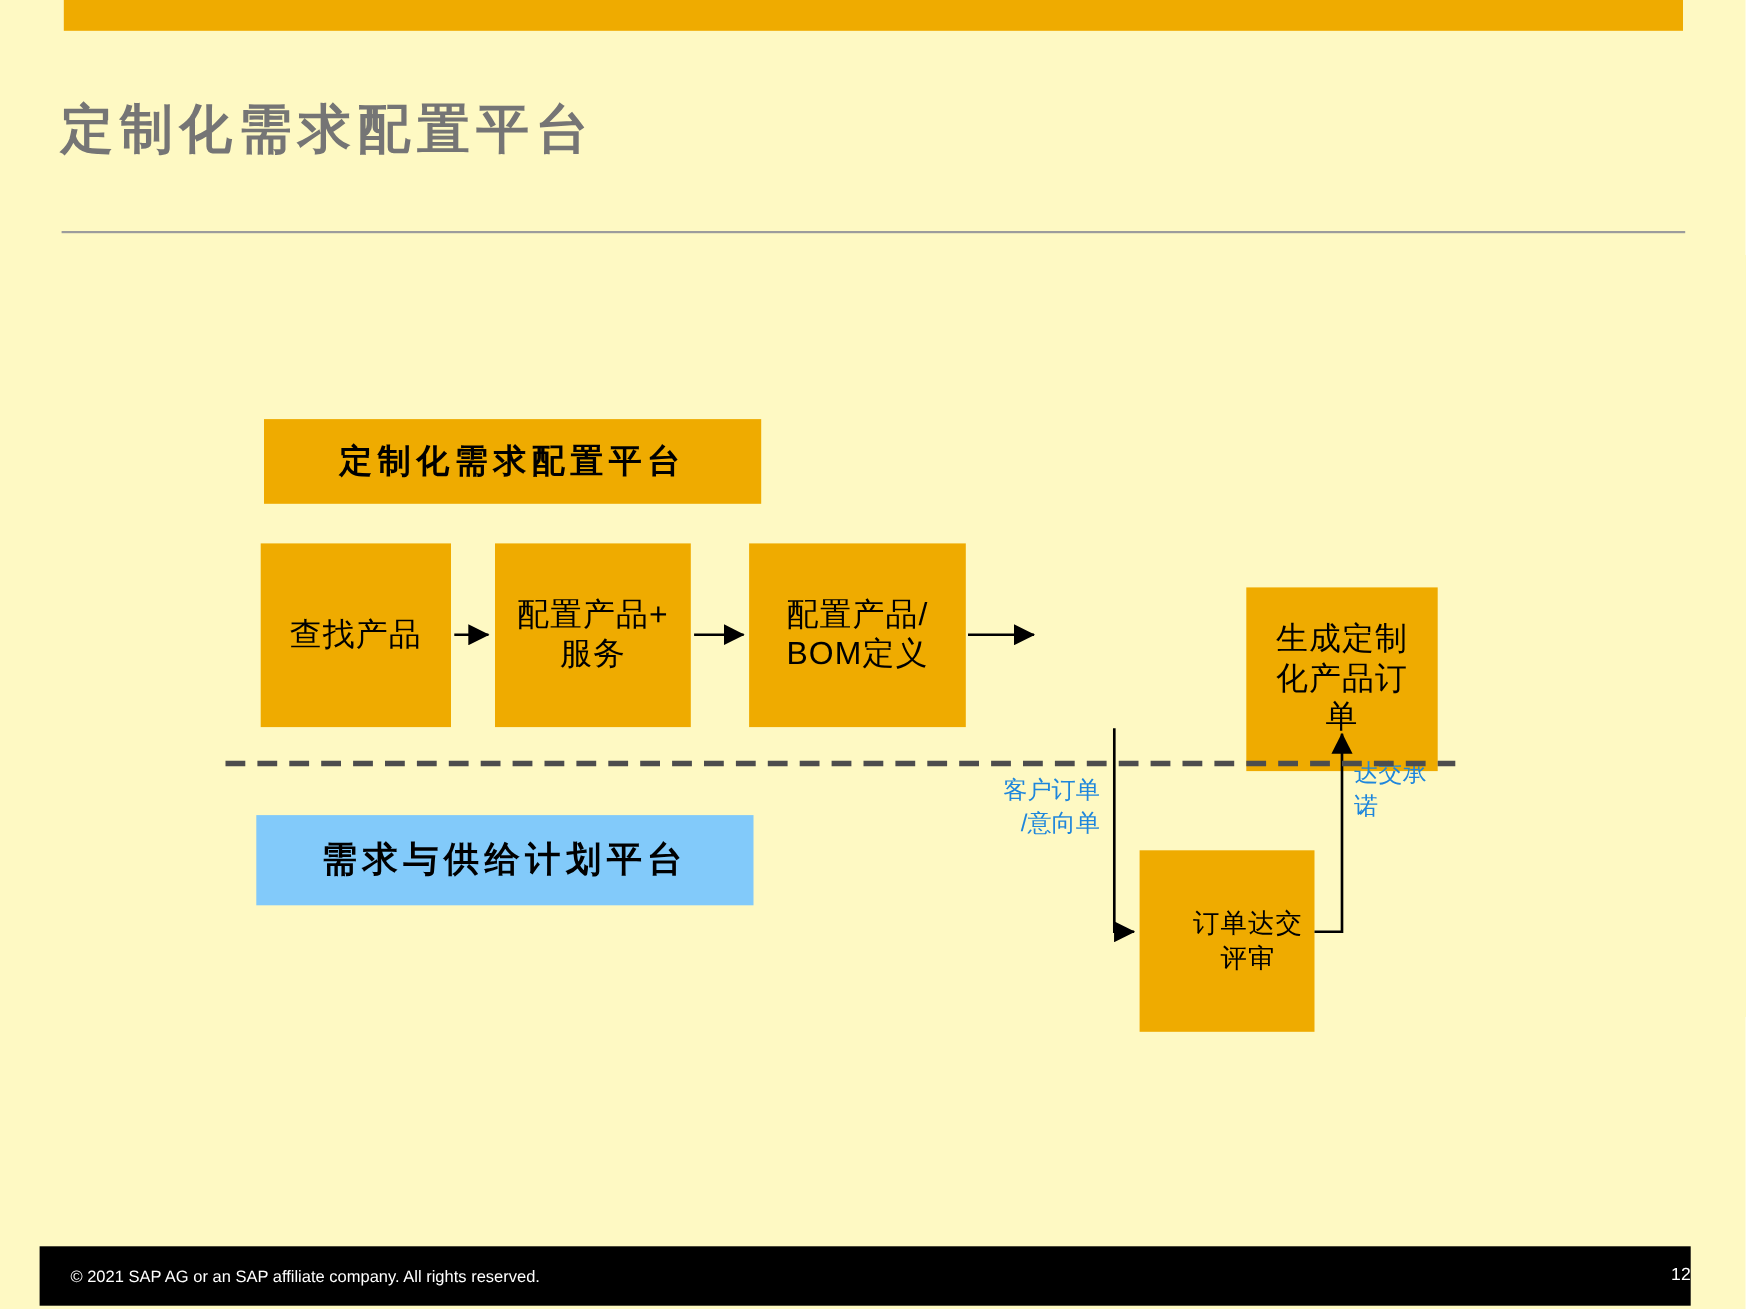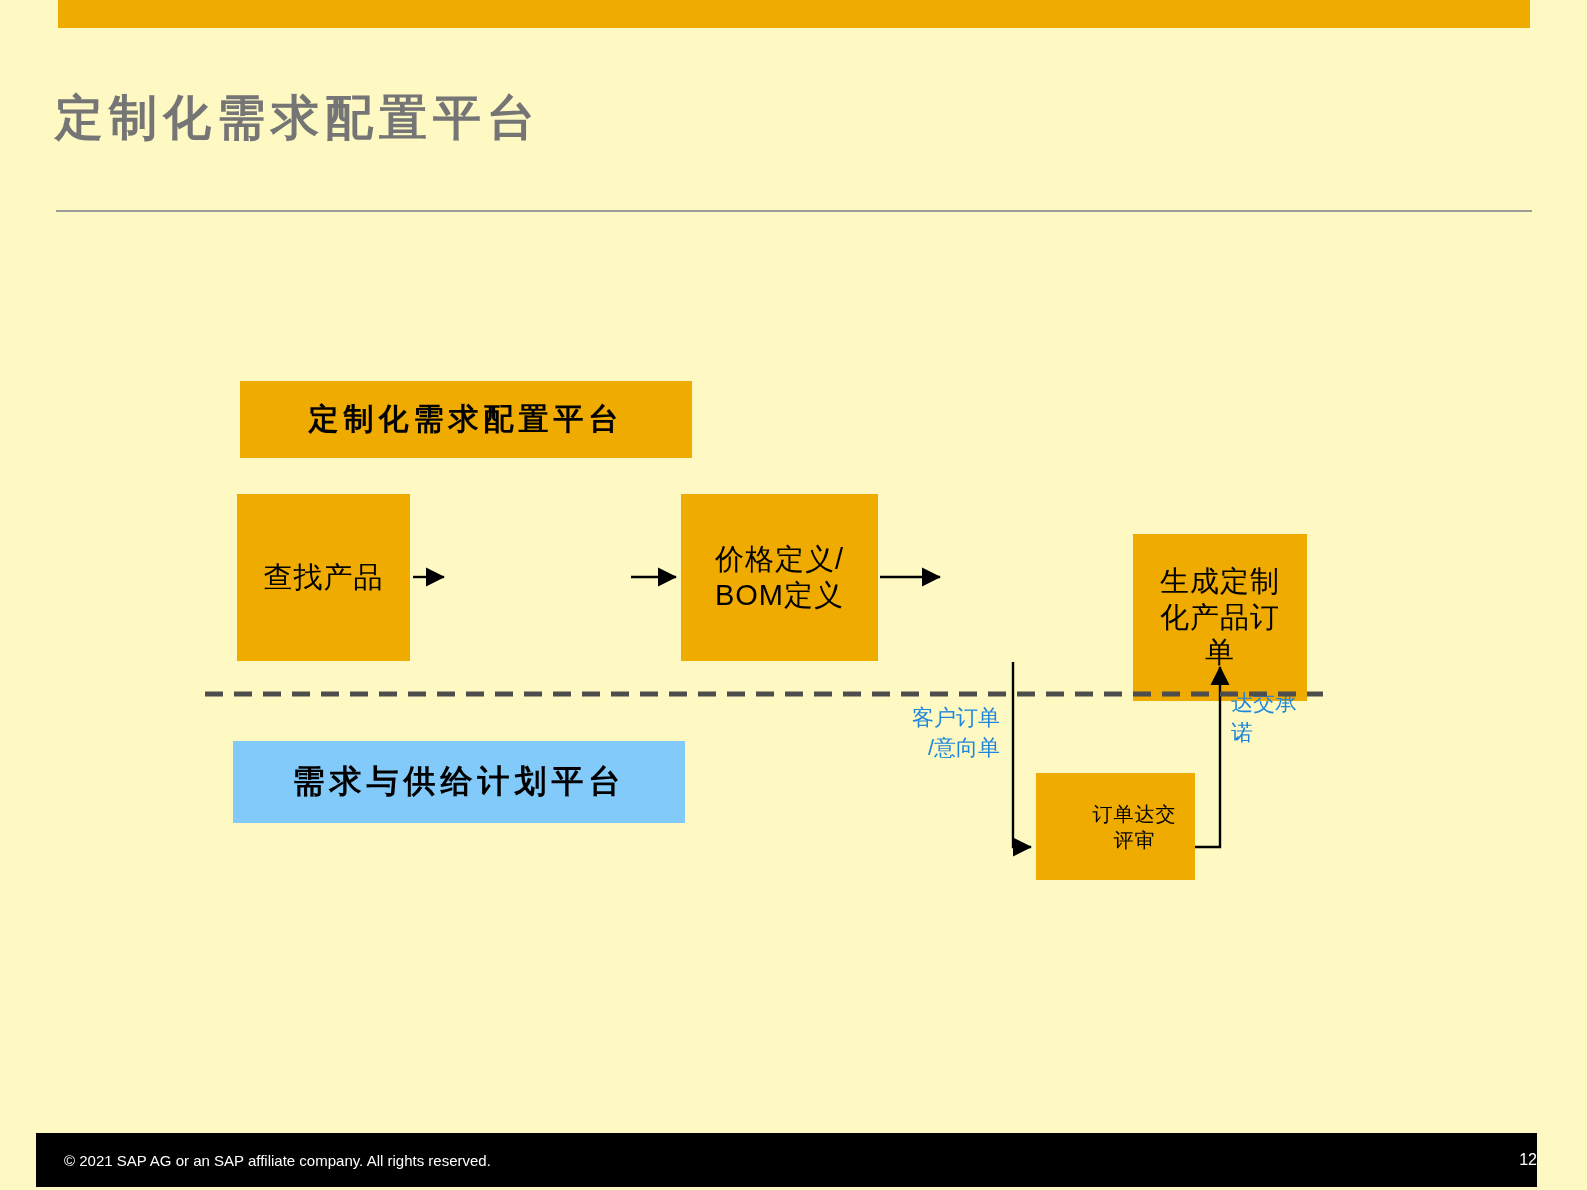--- a/index.html
+++ b/index.html
@@ -20,21 +20,21 @@
   .ml{white-space:pre-line;}
 
   .header-box{left:240px;top:381px;width:452px;height:77px;font-size:30px;font-weight:bold;letter-spacing:5px;}
   .flow-box{top:494px;height:167px;font-size:29px;line-height:1.22;letter-spacing:1px;}
   .fb1{left:237px;width:173px;text-align:right;}
   .fb2{left:450px;width:178px;}
   .fb3{left:681px;width:197px;}
   .fb4{left:945px;width:137px;}
   .fb5{left:1133px;width:174px;margin-top:40px;}
   .blue-box{left:233px;top:741px;width:452px;height:82px;font-size:32px;font-weight:bold;letter-spacing:5px;}
-  .review-box{left:1036px;top:773px;width:159px;height:107px;font-size:20px;line-height:1.3;letter-spacing:1px;padding-left:38px;}
+  .review-box{left:1036px;top:773px;width:159px;height:165px;font-size:24px;line-height:1.3;letter-spacing:1px;padding-left:38px;}
 
   .conn-label{position:absolute;color:#1E86DC;font-size:22px;line-height:1.35;}
   .label-down{left:895px;width:105px;top:703px;text-align:right;}
   .label-up{left:1231px;width:90px;top:688px;text-align:left;}
 
   .connector-layer{position:absolute;left:0;top:0;width:1587px;height:1190px;pointer-events:none;}
 
   .footer{position:absolute;left:36px;top:1133px;width:1501px;height:54px;background:#000000;
     display:flex;align-items:center;justify-content:space-between;color:#ffffff;font-size:15px;}
   .footer .copyright{padding-left:28px;}
@@ -51,22 +51,26 @@
 
   <div class="title-divider"></div>
 
   <div class="shape orange header-box">
     <span>定制化需求配置平台</span>
   </div>
 
   <div class="shape orange flow-box fb1">
     <span class="ml">查找产品</span>
   </div>
+  <div class="shape orange flow-box fb2">
+    <span class="ml">配置产品+
+服务</span>
+  </div>
   <div class="shape orange flow-box fb3">
-    <span class="ml">价格定义/
+    <span class="ml">配置产品/
 BOM定义</span>
   </div>
   <div class="shape orange flow-box fb5">
     <span class="ml">生成定制
 化产品订
 单</span>
   </div>
 
   <div class="shape blue blue-box">
     <span>需求与供给计划平台</span>

